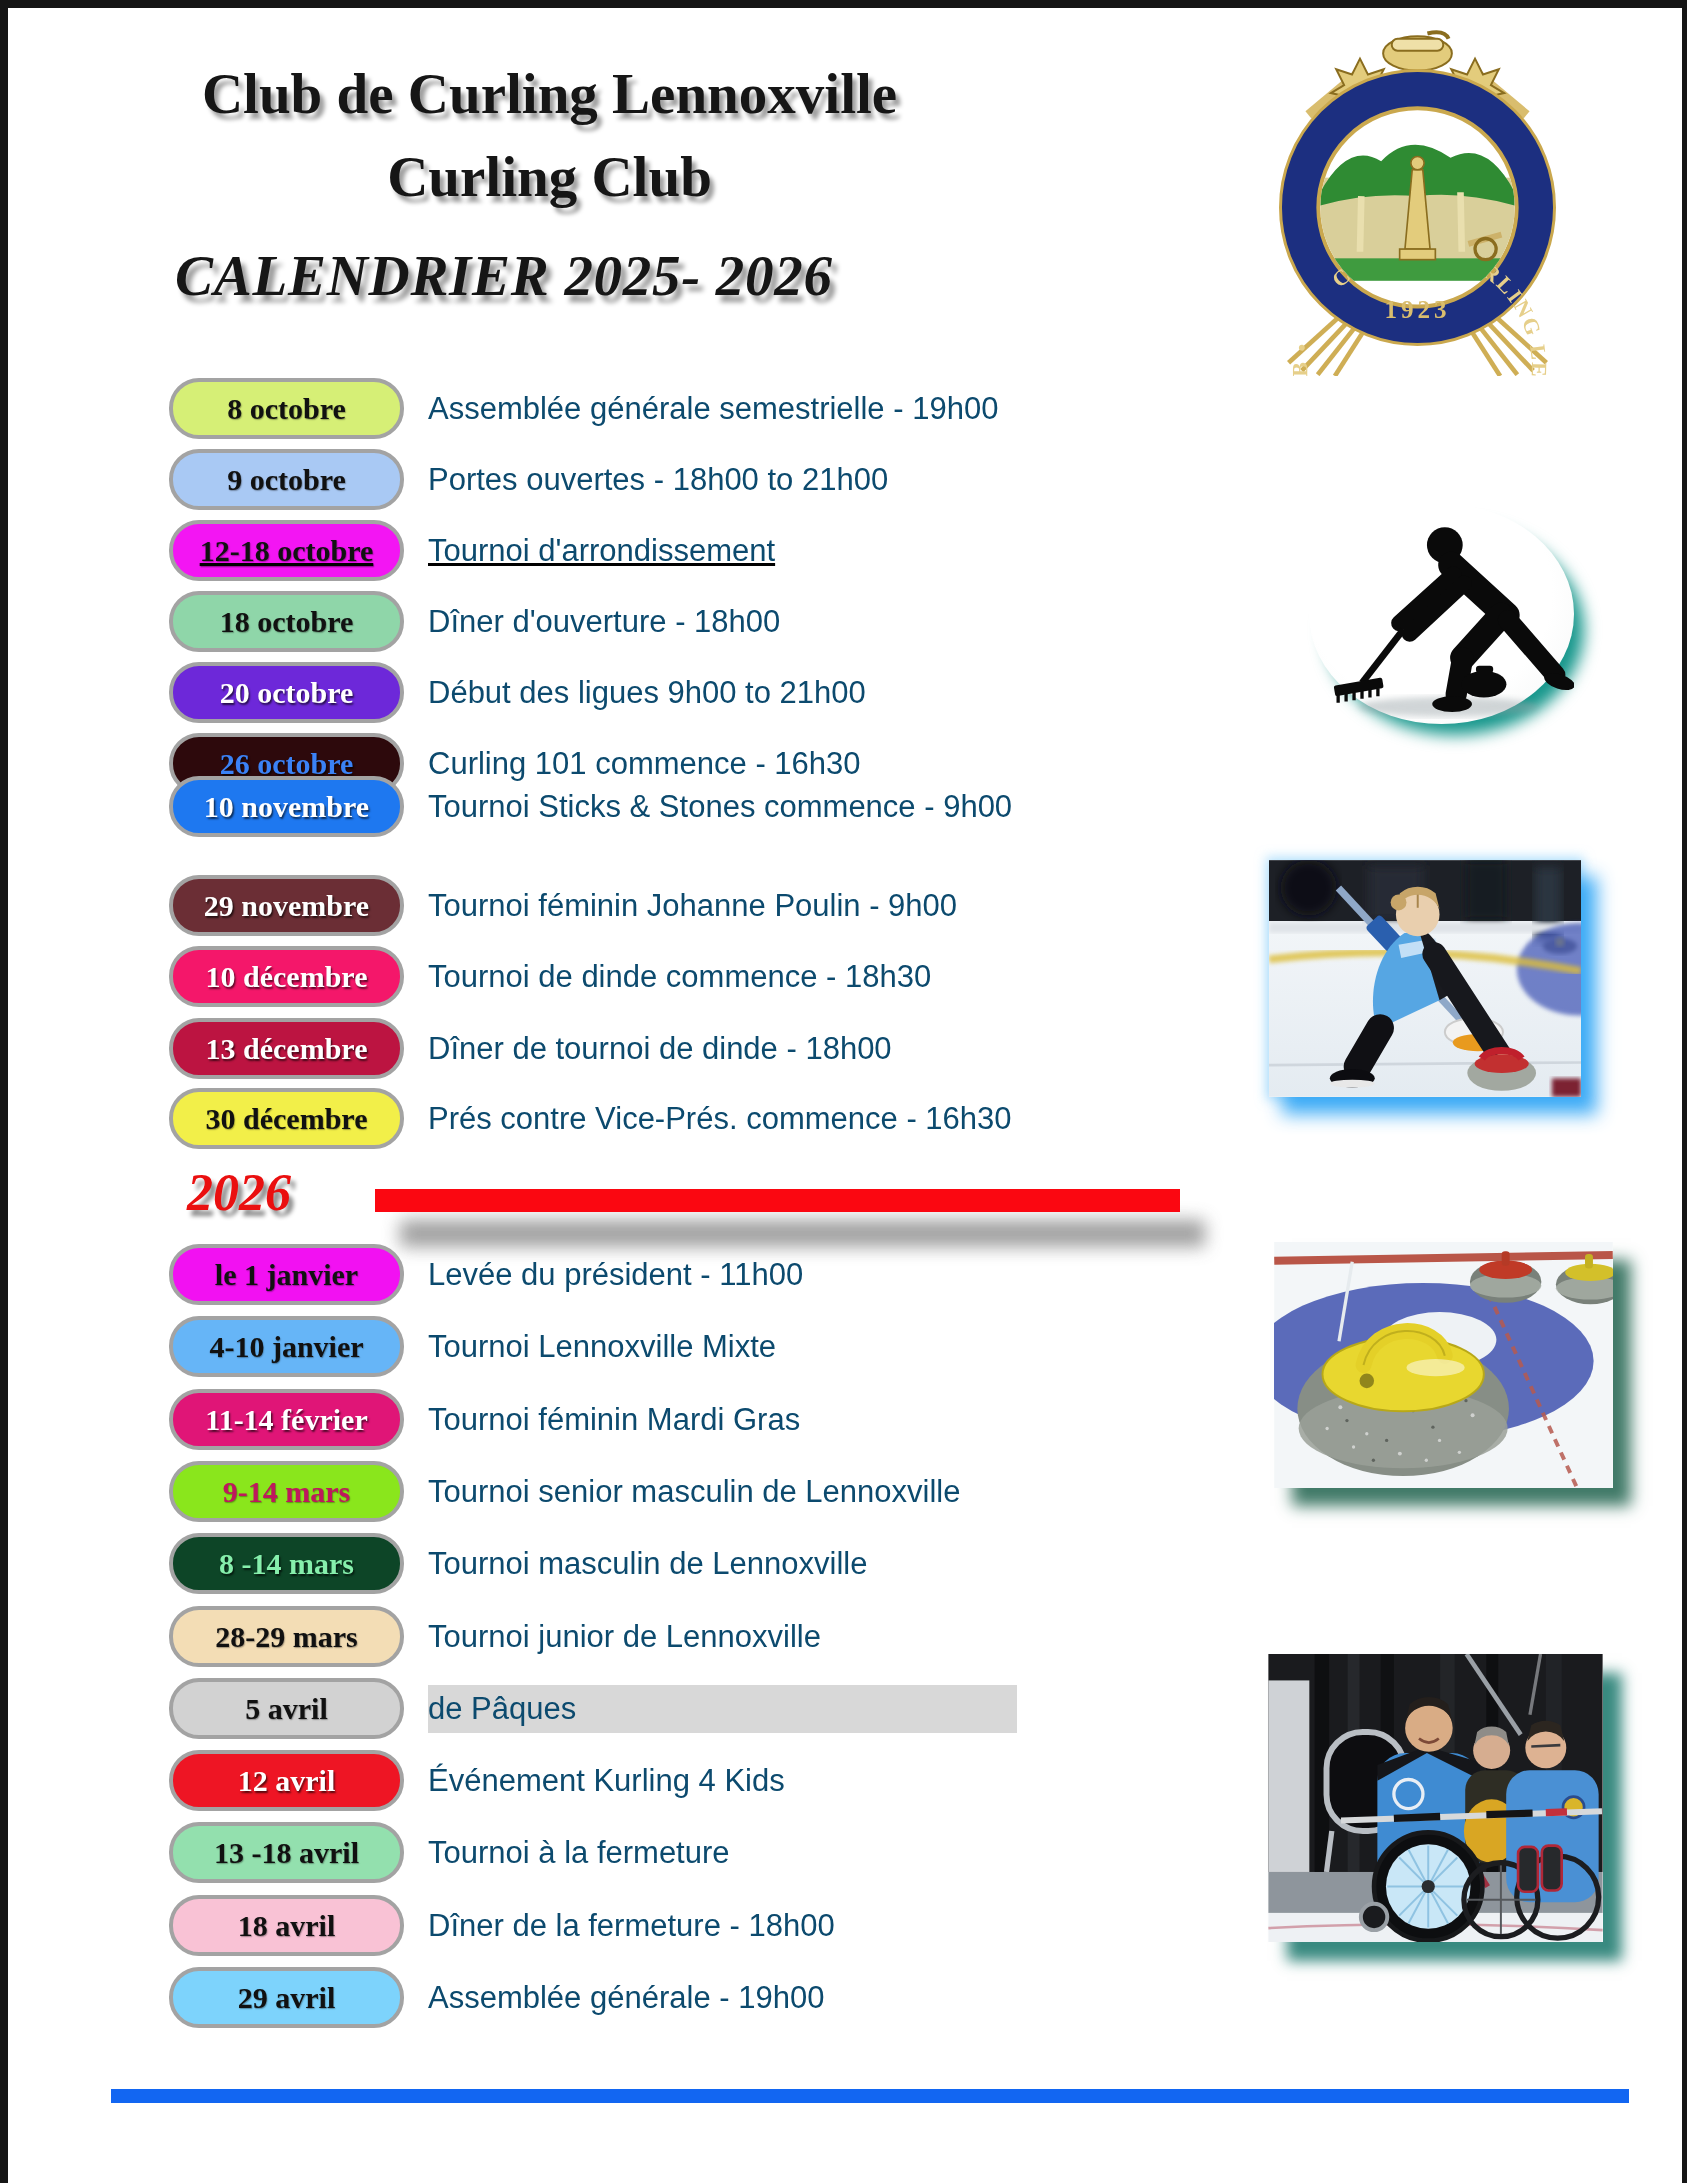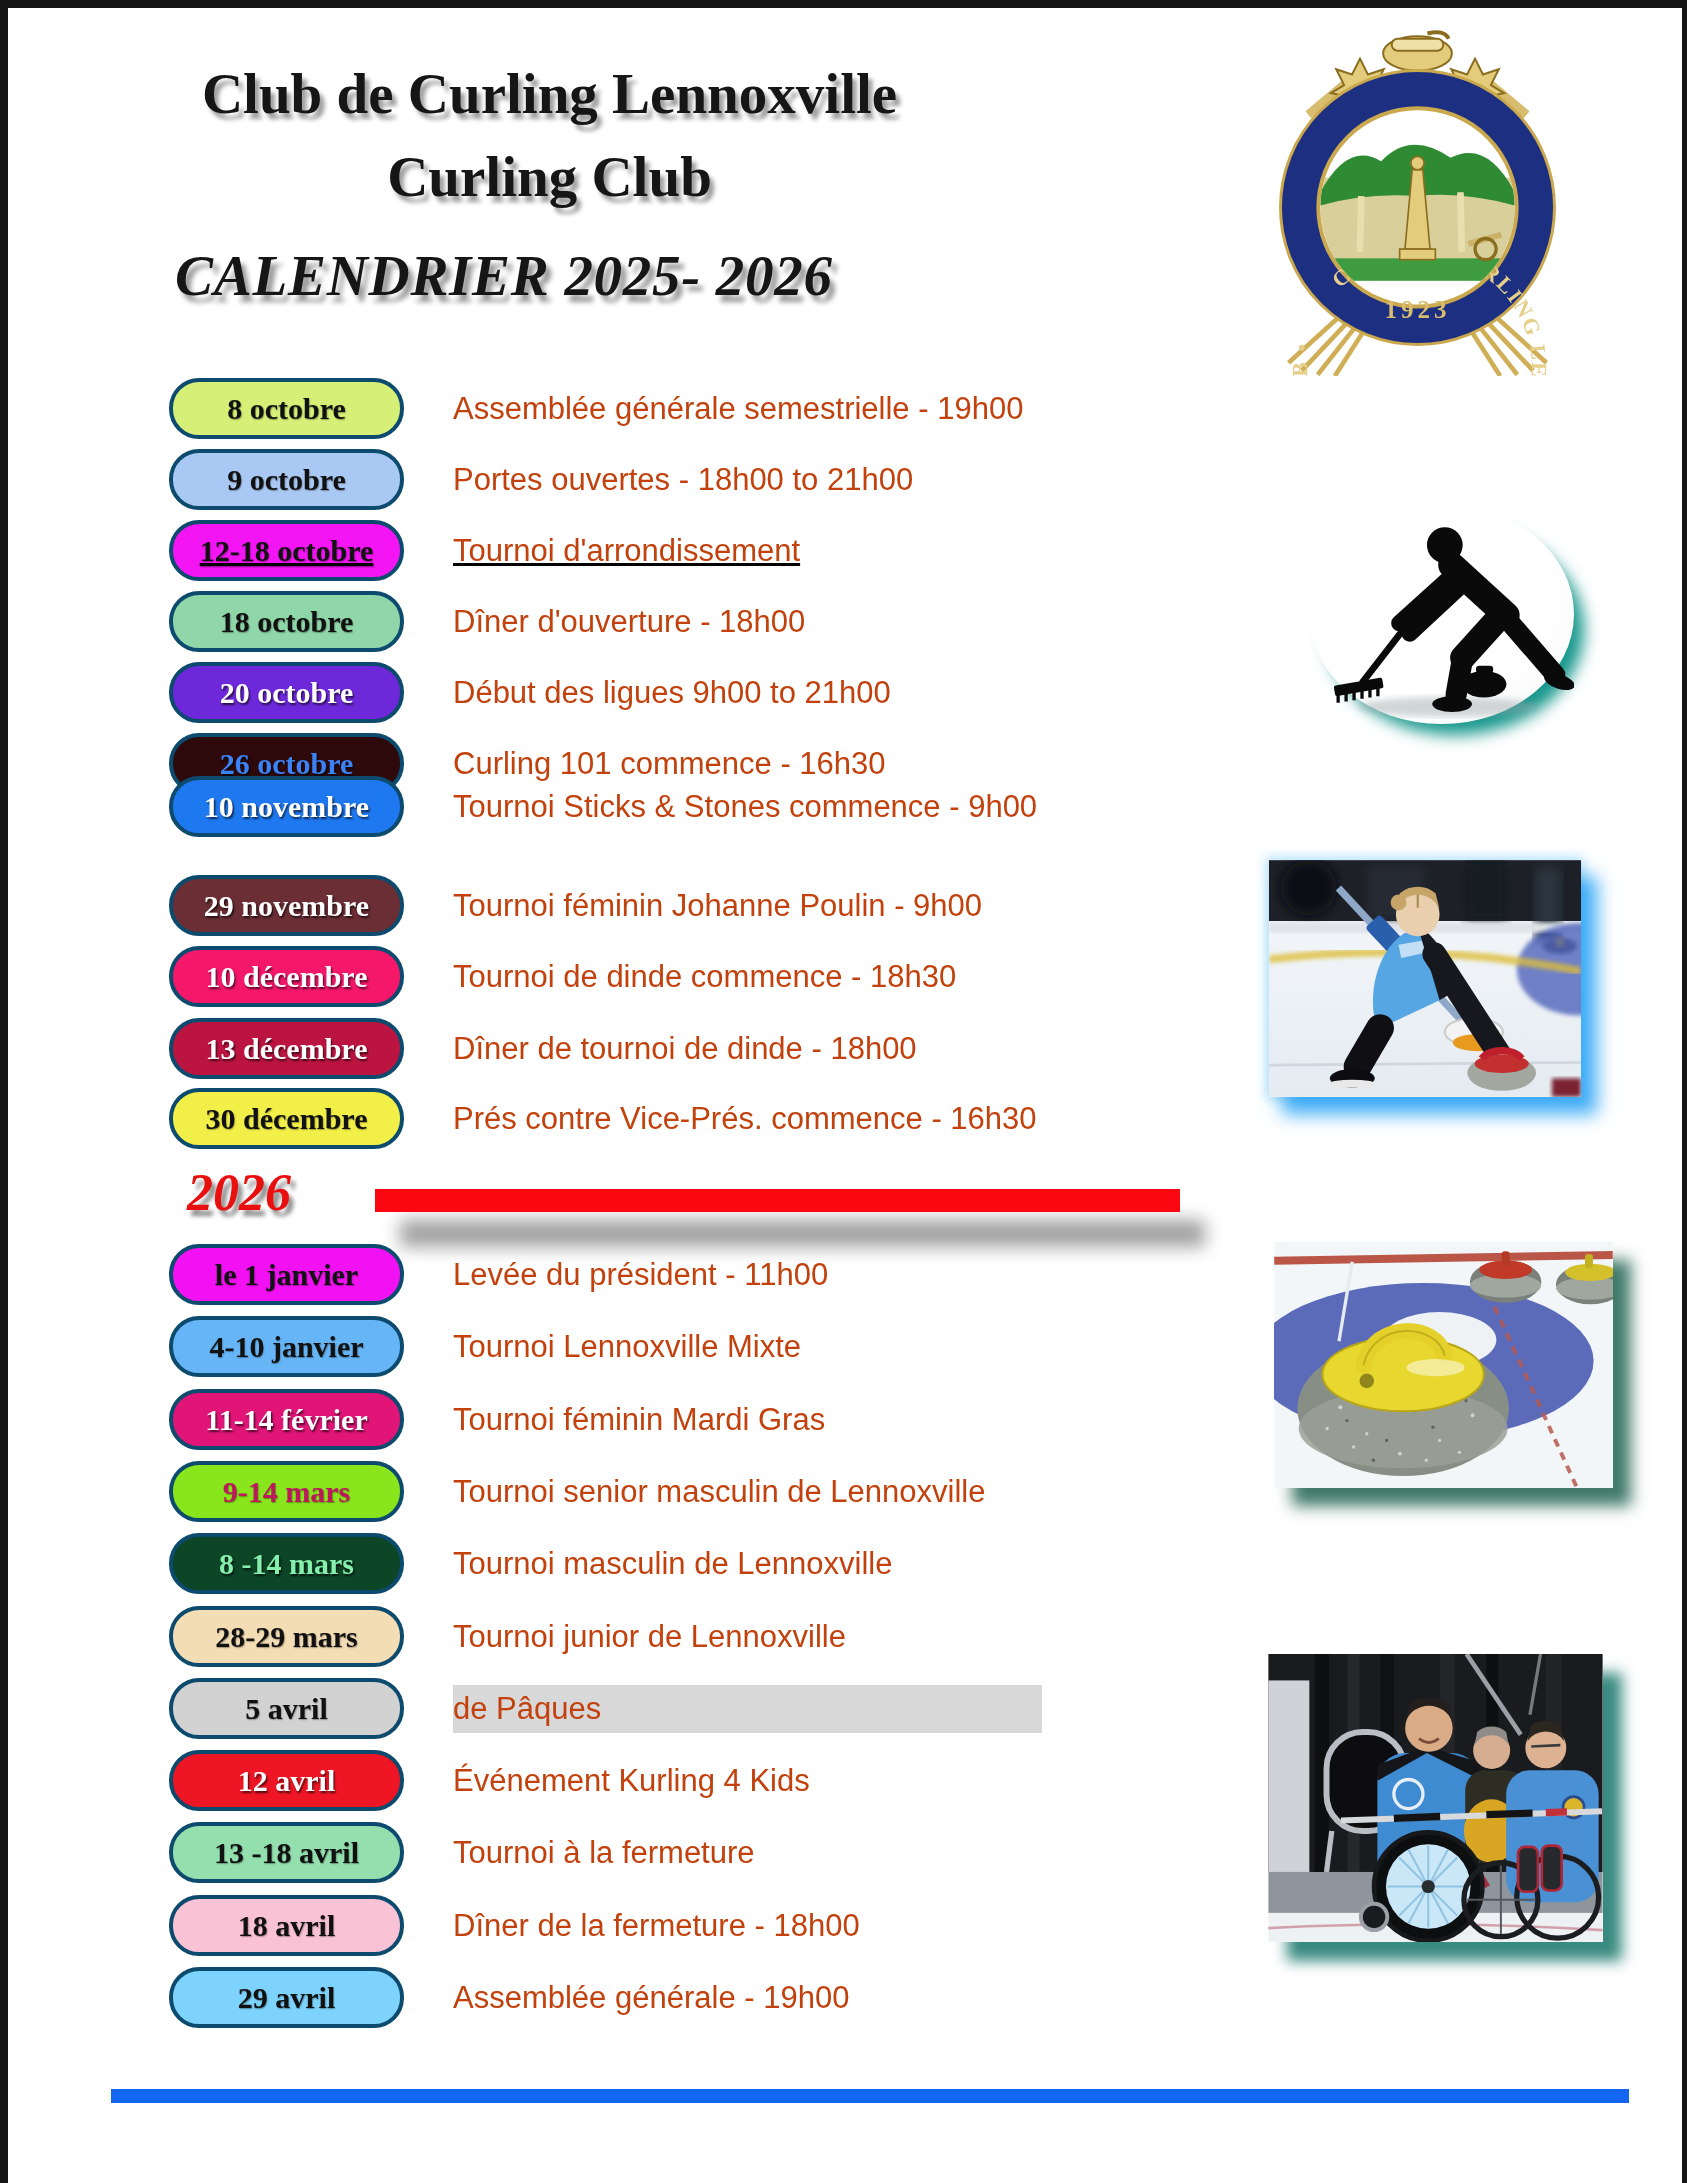--- a/index.html
+++ b/index.html
@@ -11,26 +11,26 @@
 
   .title-block{position:absolute;left:159px;top:53px;width:781px;text-align:center;}
   .title-line{font-weight:bold;font-size:57px;line-height:1.45;color:#161616;
               text-shadow:4.6px 6px 4.6px rgba(0,0,0,0.38);}
   .subtitle{position:absolute;left:175px;top:243px;width:827px;font-weight:bold;font-style:italic;
             font-size:57px;color:#161616;letter-spacing:0.7px;
             text-shadow:5.3px 6.6px 5.3px rgba(0,0,0,0.40);}
 
   
   .row{position:absolute;left:169px;width:1111px;height:61px;display:flex;align-items:center;}
-  .pill{flex:0 0 235px;width:235px;height:61px;box-sizing:border-box;border:4px solid #0c4a6e;
+  .pill{flex:0 0 235px;width:235px;height:61px;box-sizing:border-box;border:4px solid #a3a3a3;
         border-radius:30px;display:flex;align-items:center;justify-content:center;}
   .pill-label{font-weight:bold;font-size:30px;font-family:"Liberation Serif",serif;
               text-shadow:0.7px 1.3px 1.3px rgba(0,0,0,0.35);white-space:nowrap;}
   .pill-label.lt{text-shadow:1.3px 2px 2px rgba(0,0,0,0.65);}
-  .event{margin-left:49px;font-family:"Liberation Sans",sans-serif;font-size:31px;color:#c2410c;
+  .event{margin-left:24px;font-family:"Liberation Sans",sans-serif;font-size:31px;color:#0c4a6e;
          white-space:nowrap;}
   .event.hl{background:#d8d8d8;min-width:569px;padding:6px 20px 6px 0;}
 
   
   .year-label{position:absolute;left:187px;top:1163px;font-weight:bold;font-style:italic;
               font-size:52px;color:#ea0f0f;text-shadow:4.6px 6px 4.6px rgba(0,0,0,0.45);}
   .year-bar{position:absolute;left:375px;top:1189px;width:805px;height:23px;background:#fb0711;}
   .year-bar-shadow{position:absolute;left:400px;top:1220px;width:805px;height:26.5px;background:#909090;
                    filter:blur(8.6px);opacity:0.85;}
 

